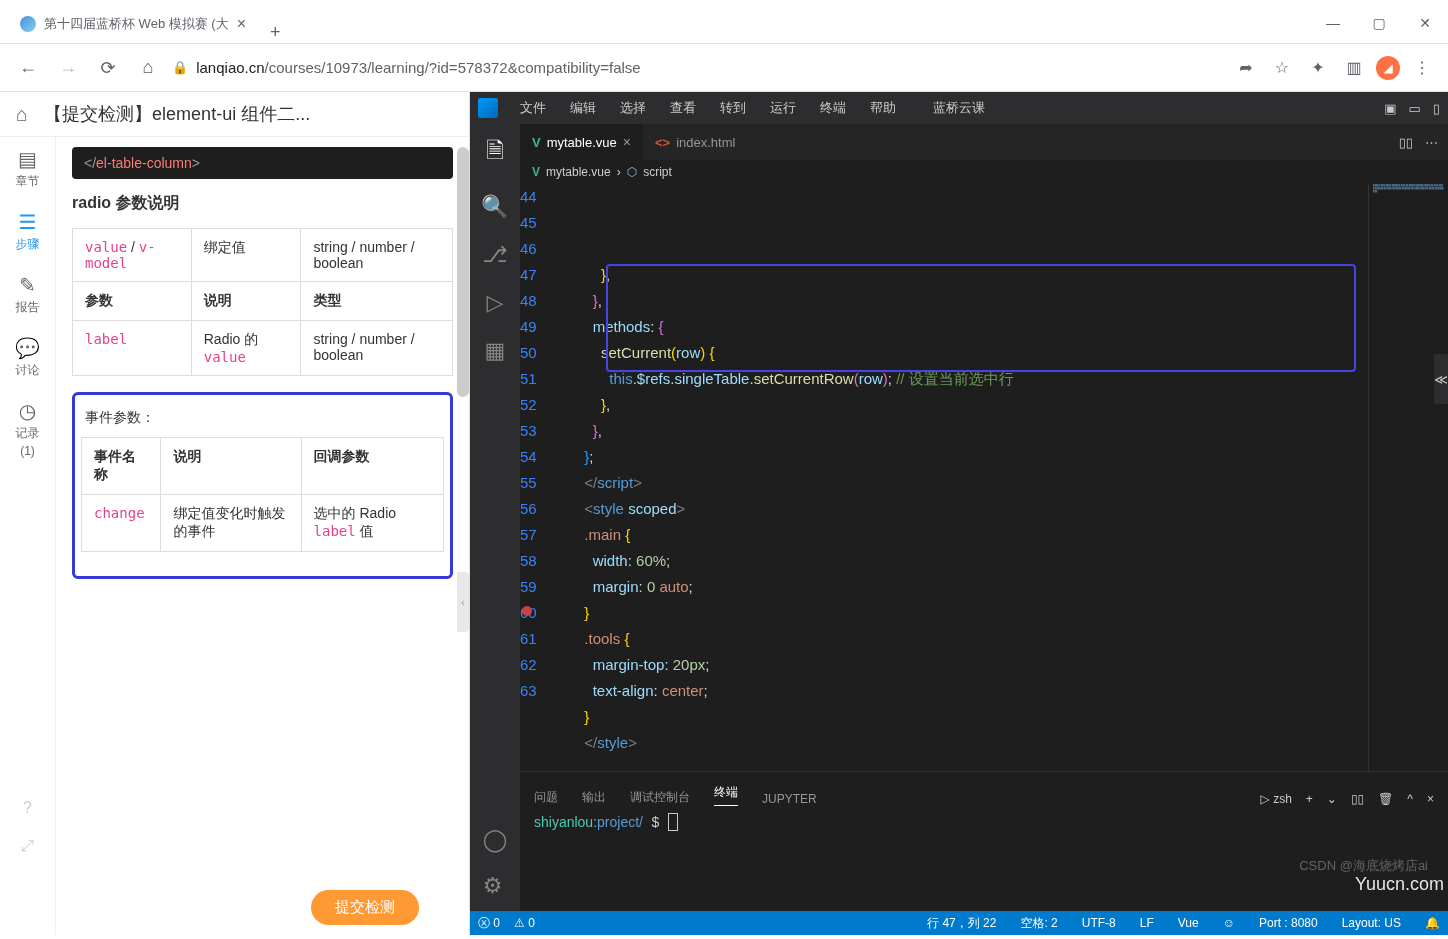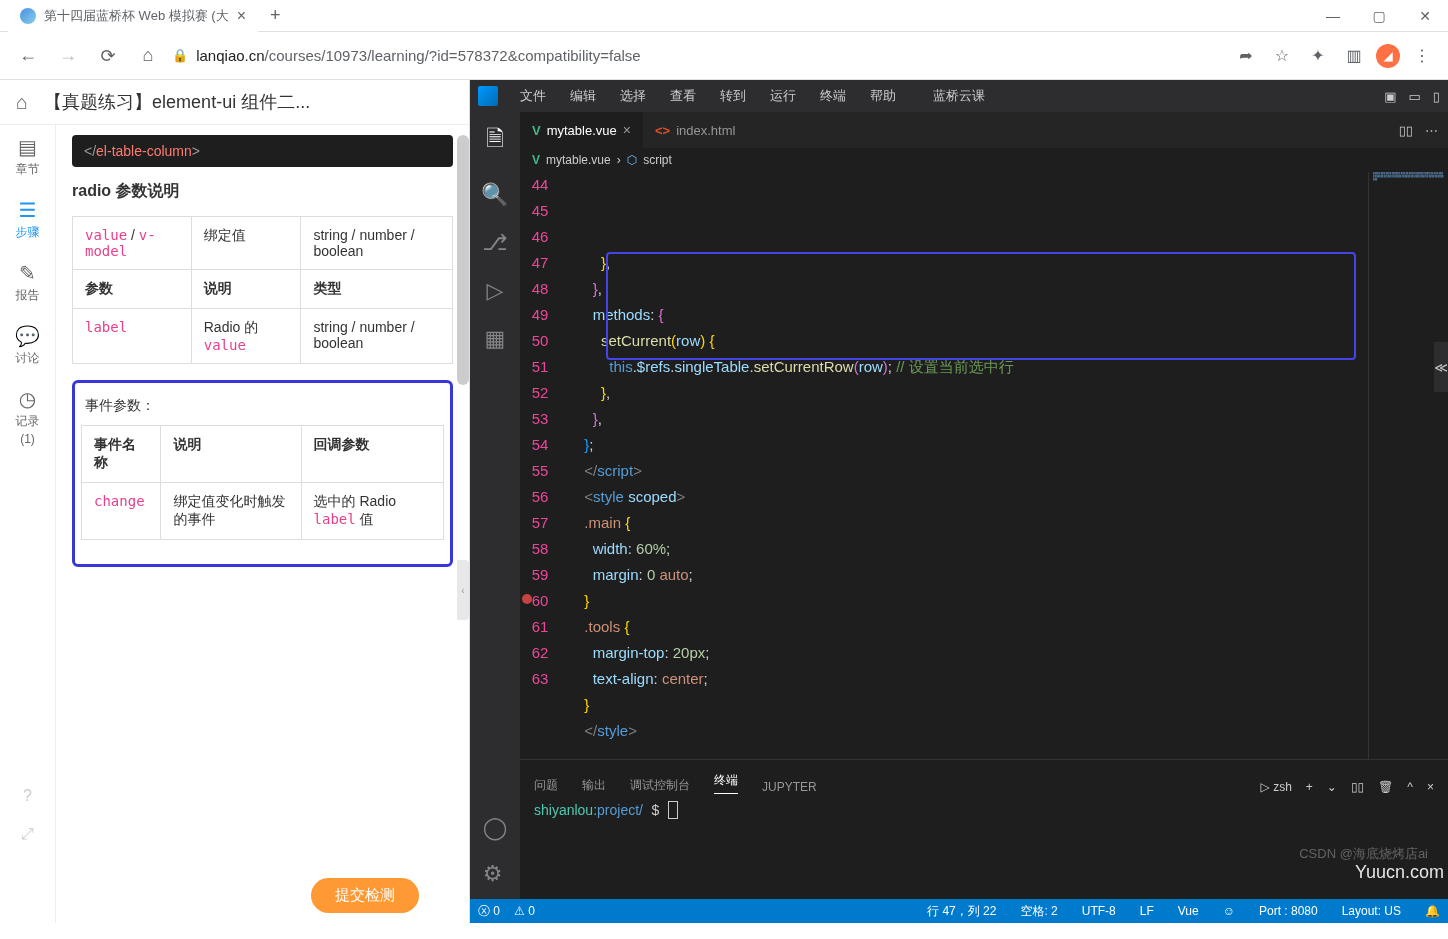--- a/index.html
+++ b/index.html
@@ -1,17 +1,17 @@
 <!DOCTYPE html>
 <html><head>
 <meta charset="utf-8">
 <style>
 *{box-sizing:border-box;margin:0;padding:0;font-family:"Segoe UI","Microsoft YaHei",sans-serif}
 body{width:1448px;height:939px;overflow:hidden;background:#fff;position:relative}
-.titlebar{height:32px;background:#fff;display:flex;align-items:center;border-bottom:1px solid #e0e0e0}
+.titlebar{height:44px;background:#fff;display:flex;align-items:flex-end;border-bottom:1px solid #e0e0e0}
 .tab{display:flex;align-items:center;background:#fff;border-radius:8px 8px 0 0;padding:0 12px;height:38px;margin-left:8px;gap:8px;font-size:13px;color:#5f6368;max-width:250px}
 .tab .favicon{width:16px;height:16px;border-radius:50%;background:linear-gradient(135deg,#4a90e2,#87ceeb)}
 .tab-close{font-size:16px;color:#5f6368;cursor:pointer}
 .newtab{font-size:18px;color:#5f6368;margin-left:12px;cursor:pointer}
 .wincontrols{margin-left:auto;display:flex}
 .wincontrols span{width:46px;height:40px;display:flex;align-items:center;justify-content:center;color:#5f6368;font-size:14px}
 .addrbar{height:48px;display:flex;align-items:center;padding:0 12px;gap:8px;border-bottom:1px solid #e0e0e0}
 .nav-ico{color:#5f6368;font-size:18px;width:32px;text-align:center}
 .nav-ico.disabled{color:#bdbdbd}
 .url{flex:1;font-size:15px;color:#202124;display:flex;align-items:center;gap:8px}
@@ -57,21 +57,21 @@
 .vsc-editor{flex:1;display:flex;flex-direction:column;background:#1e1e1e;position:relative}
 .vsc-tabs{height:36px;background:#252526;display:flex;align-items:center}
 .vsc-tab{height:36px;display:flex;align-items:center;padding:0 12px;gap:6px;font-size:13px;color:#969696;cursor:pointer}
 .vsc-tab.active{background:#1e1e1e;color:#fff}
 .vue-ico{color:#41b883;font-weight:bold}
 .html-ico{color:#e44d26;font-weight:bold}
 .vsc-tab .x{color:#999;font-size:14px}
 .vsc-tabs-right{margin-left:auto;display:flex;gap:12px;padding-right:10px;color:#ccc}
 .breadcrumb{height:24px;background:#1e1e1e;display:flex;align-items:center;padding-left:12px;gap:6px;font-size:12px;color:#ccc}
 .code-area{flex:1;display:flex;font-family:Consolas,monospace;font-size:15px;line-height:26px;position:relative;overflow:hidden}
-.gutter{width:56px;text-align:center;color:#ec4899;padding-right:16px;user-select:none}
+.gutter{width:56px;text-align:left;color:#3b82f6;padding-right:16px;user-select:none}
 .code{flex:1;color:#d4d4d4;white-space:pre;position:relative}
 .minimap{width:80px;background:#1e1e1e;border-left:1px solid #333;position:relative;overflow:hidden}
 .minimap-content{position:absolute;top:0;left:4px;right:4px;font-size:2px;line-height:3px;color:#4a6a8a;word-break:break-all}
 .tk-yellow{color:#dcdcaa}
 .tk-blue{color:#569cd6}
 .tk-lightblue{color:#9cdcfe}
 .tk-orange{color:#ce9178}
 .tk-white{color:#d4d4d4}
 .tk-green{color:#6a9955}
 .tk-brace{color:#ffd700}
@@ -128,21 +128,21 @@
   <span class="ext-ico">▥</span>
   <span class="ext-ico surf">◢</span>
   <span class="ext-ico">⋮</span>
 </div>
 
 <div class="content">
 
   <div class="left">
     <div class="left-header">
       <span class="home-ico">⌂</span>
-      <span class="page-title">【真题练习】element-ui 组件二...</span>
+      <span class="page-title">【提交检测】element-ui 组件二...</span>
     </div>
     <div class="left-body">
       <div class="sidenav">
         <div class="sidenav-item">
             <span class="ico">▤</span>
             <span>章节</span>
           </div>
         <div class="sidenav-item active">
             <span class="ico">☰</span>
             <span>步骤</span>

